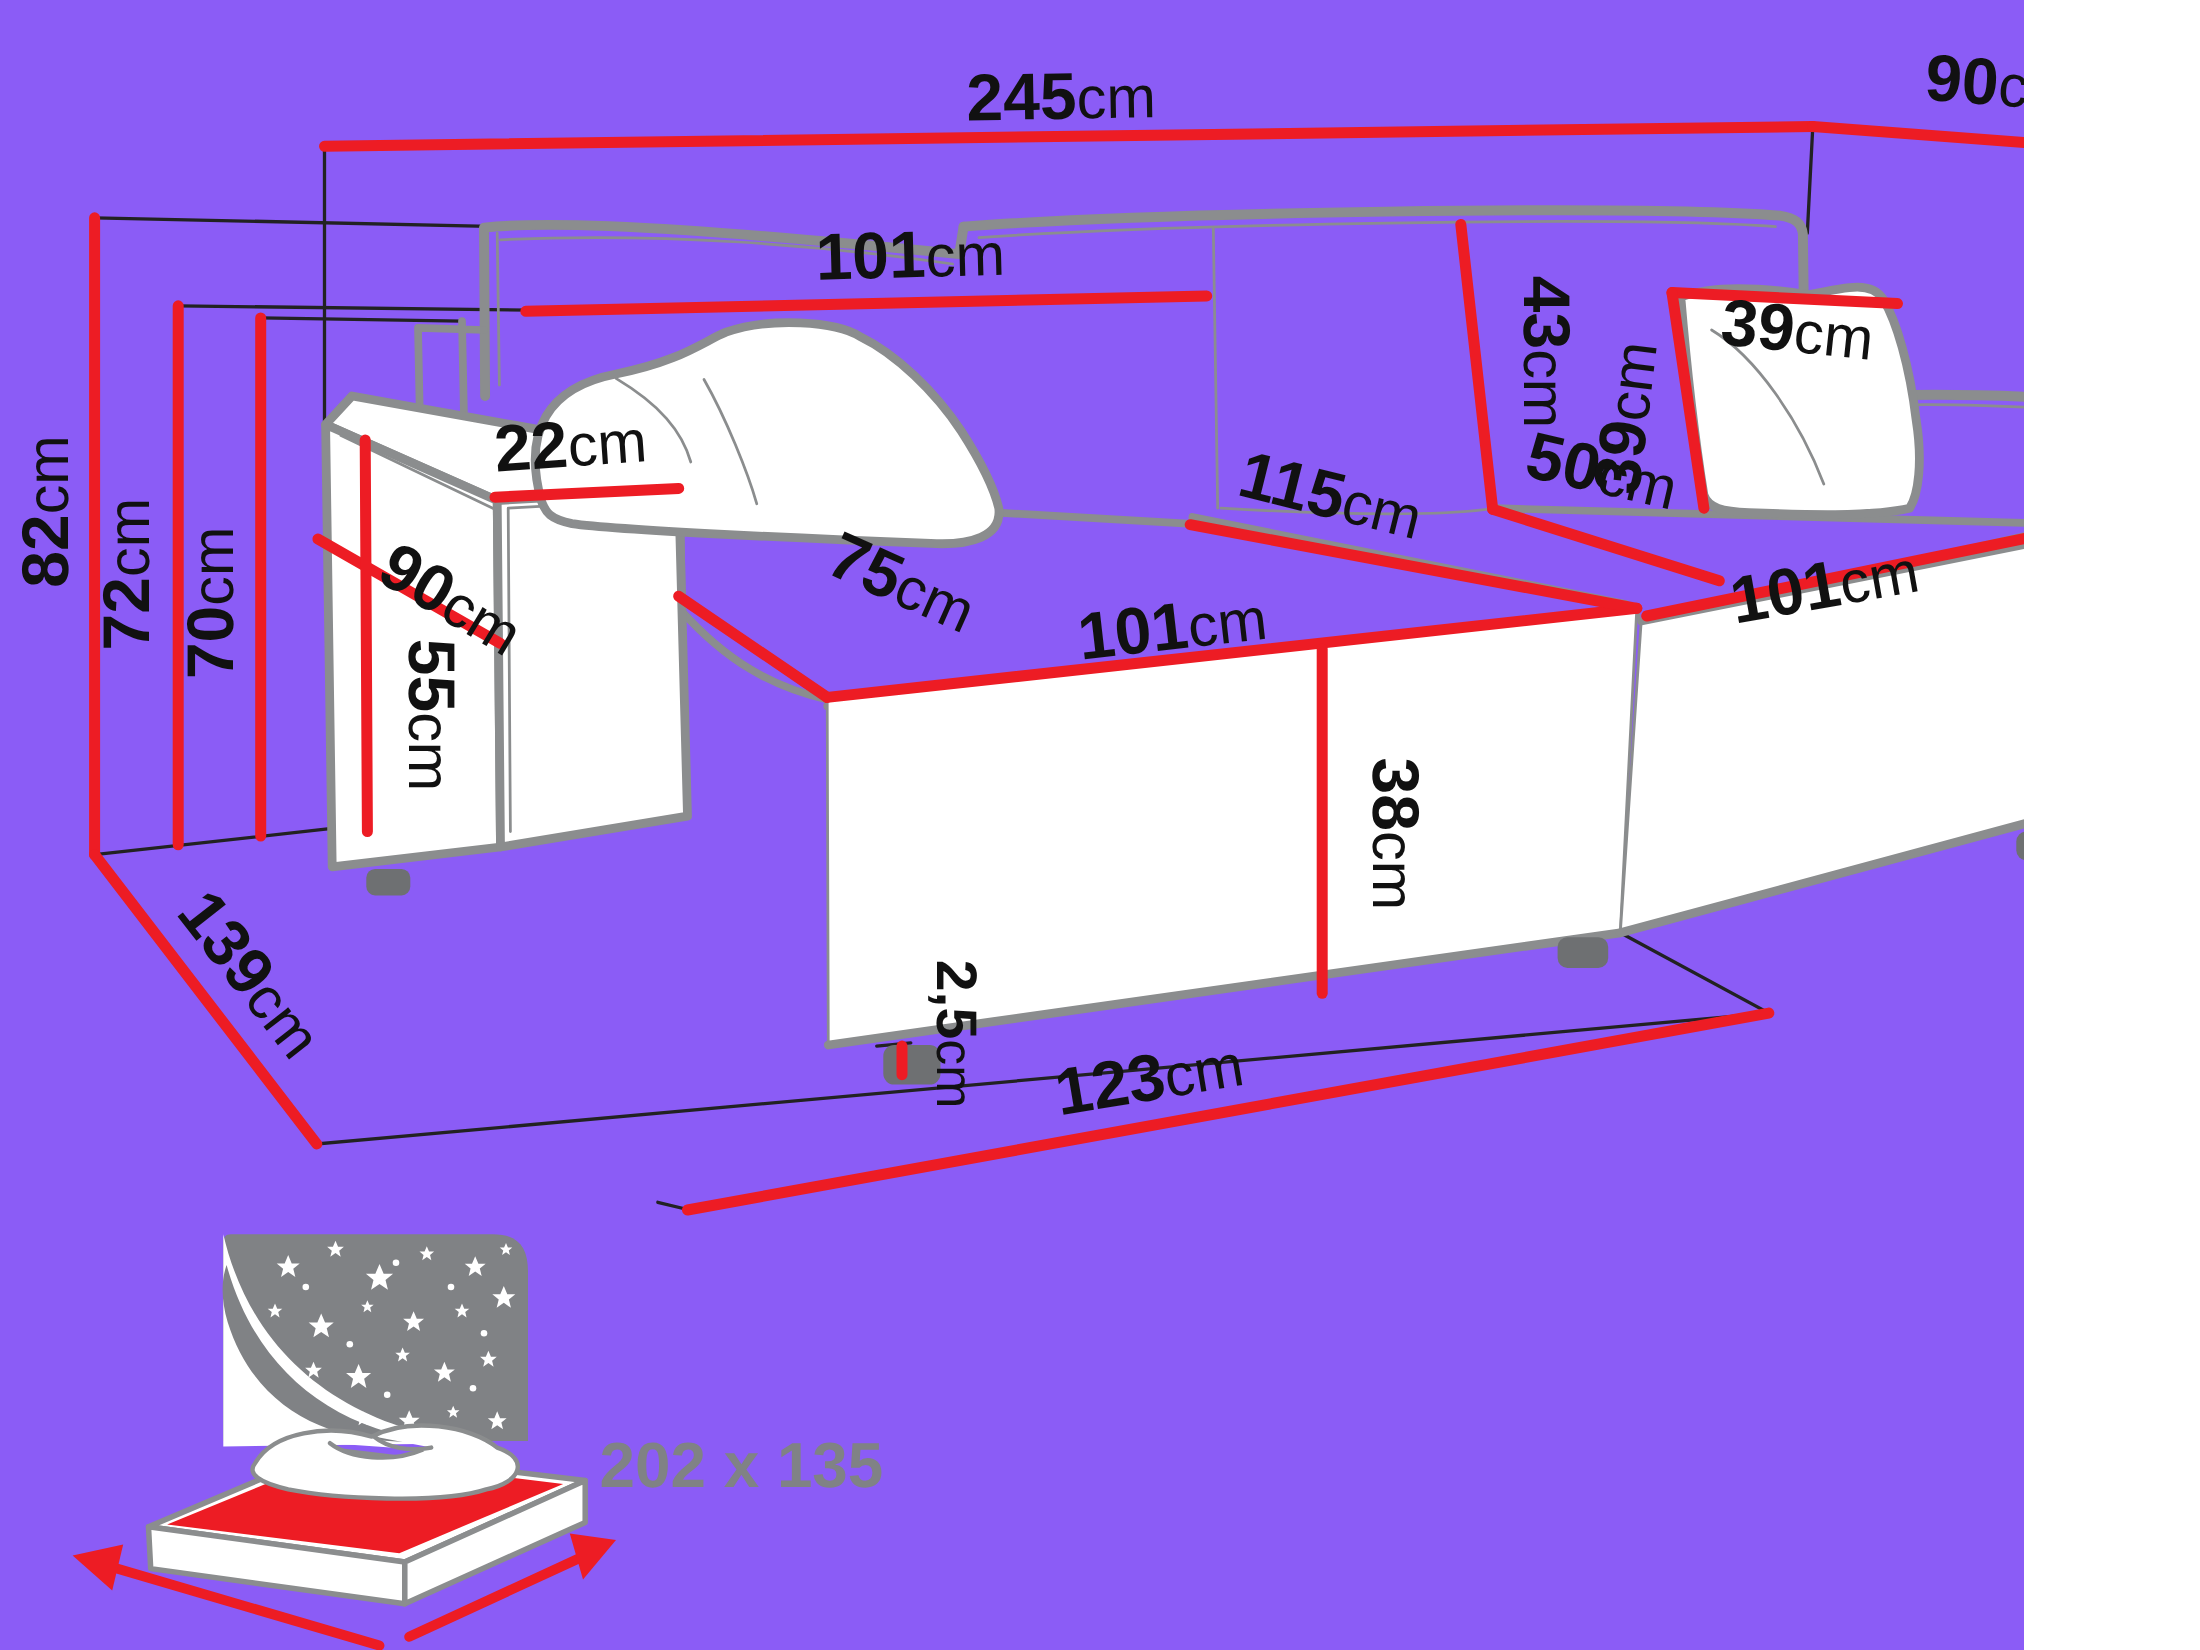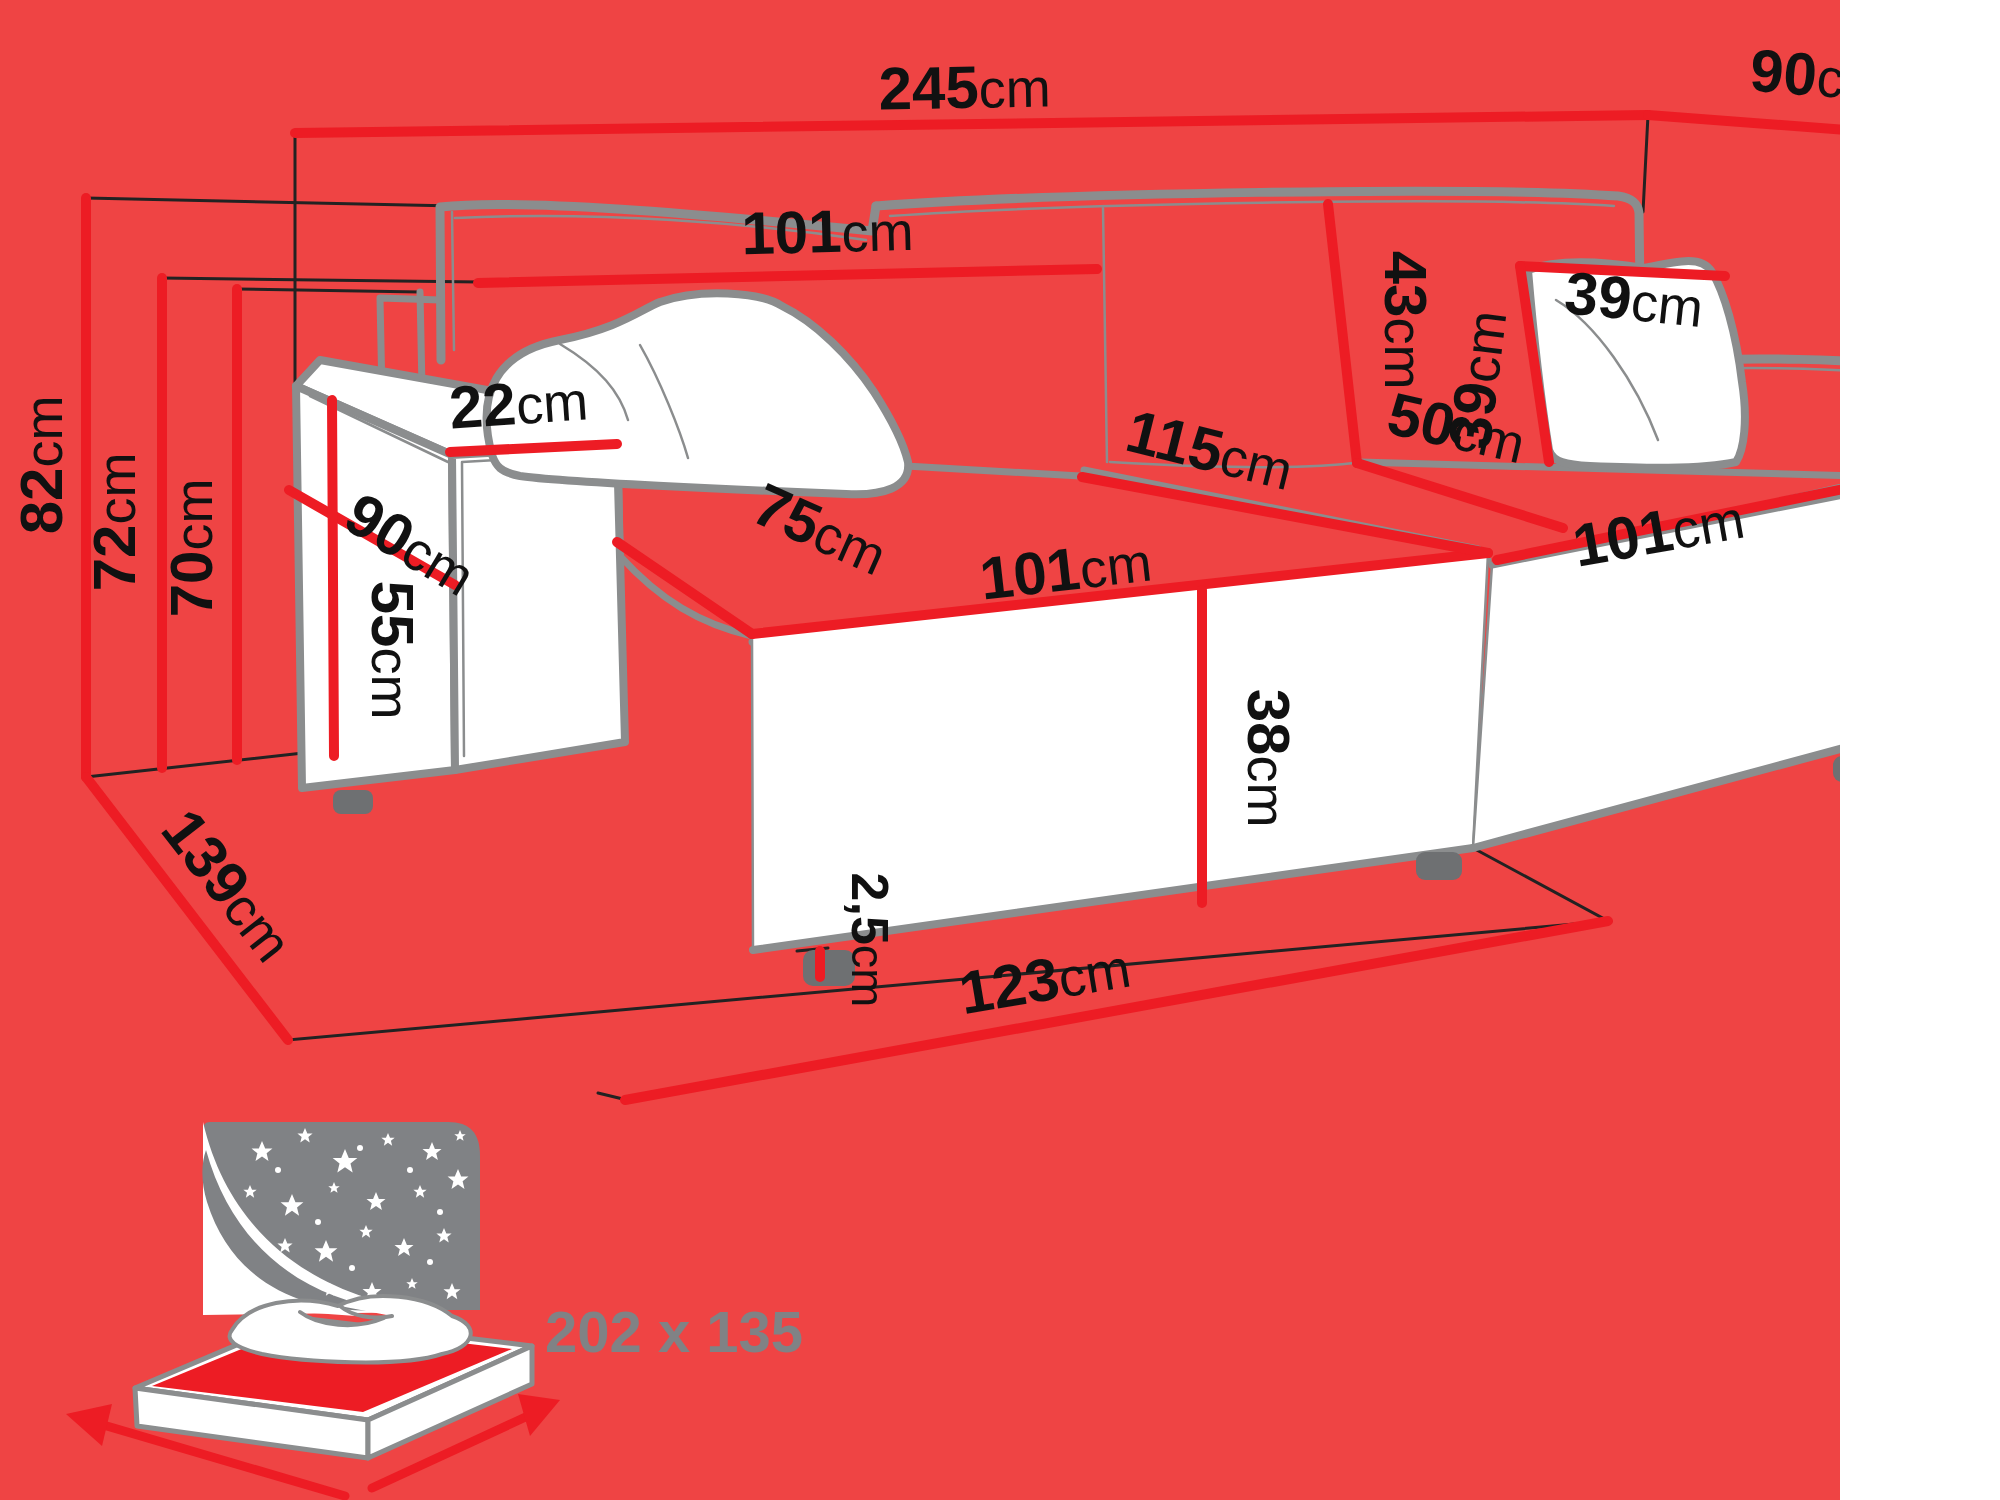--- a/index.html
+++ b/index.html
@@ -1,16 +1,16 @@
 <!DOCTYPE html>
 <html><head>
 <meta charset="utf-8">
 <style>
   html,body{margin:0;padding:0;background:#ffffff;}
-  .stage{position:relative;width:1840px;height:1500px;background:#ef4444;overflow:hidden;
+  .stage{position:relative;width:1840px;height:1500px;background:#8b5cf6;overflow:hidden;
          font-family:"Liberation Sans", sans-serif;}
   svg{display:block}
   text.dim{font-family:"Liberation Sans", sans-serif;font-weight:700;fill:#111111;}
   text.dim .unit{font-weight:400;}
   text.bedsize{font-family:"Liberation Sans", sans-serif;font-weight:700;fill:#808285;}
 </style>
 </head>
 <body>
 
 <div class="stage">

